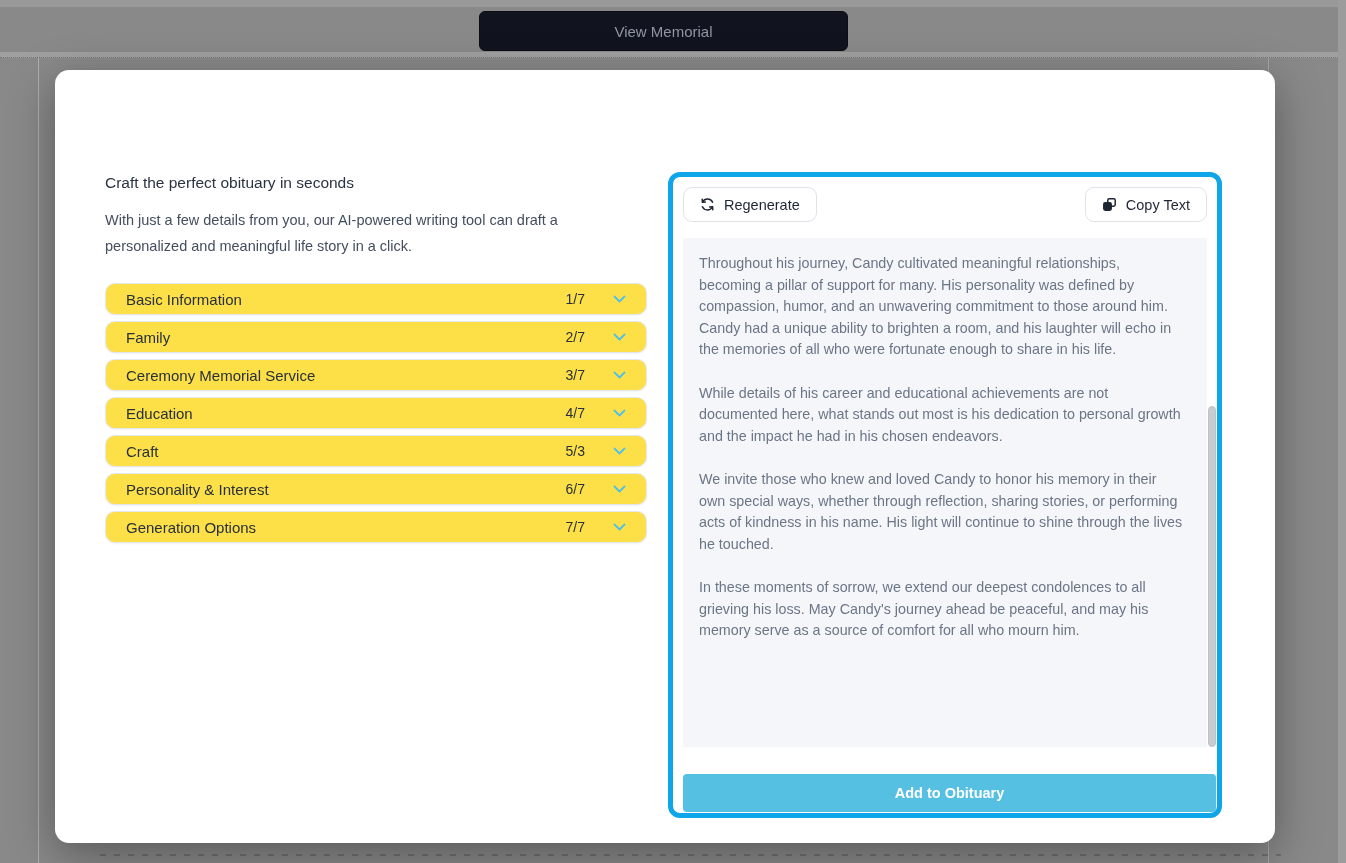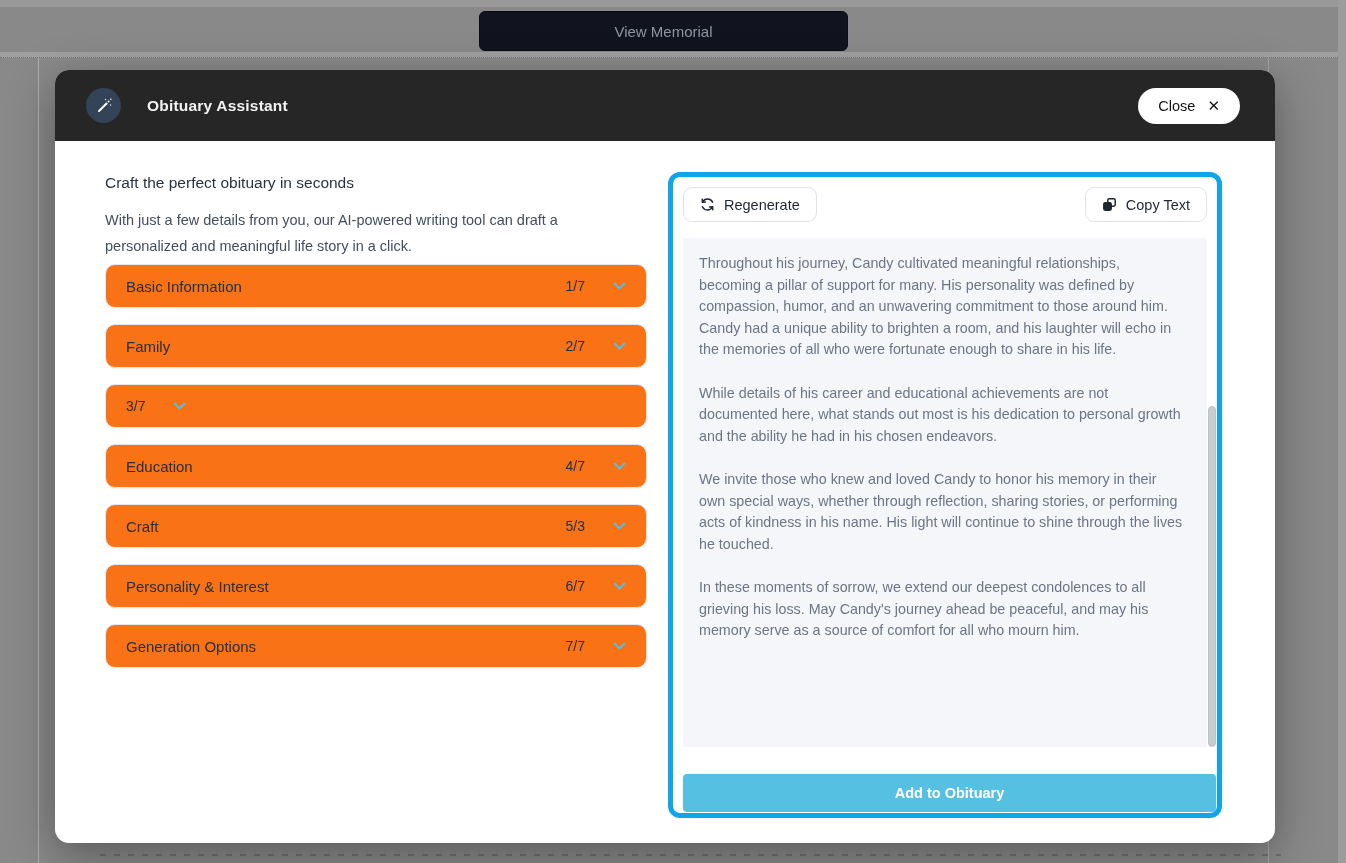--- a/index.html
+++ b/index.html
@@ -48,26 +48,26 @@
     border-radius:18px; display:flex; align-items:center; gap:12px;
     font-family:inherit; font-size:14.5px; color:#141414; cursor:pointer;
   }
   .close-x { font-size:15px; color:#141414; }
 
   .modal-body { position:absolute; left:0; top:71px; width:100%; height:702px; }
 
   
   .left-col { position:absolute; left:50px; top:0; width:542px; padding-top:33px; }
   .intro-heading { font-size:15.5px; font-weight:400; color:#2a3342; margin-bottom:15px; }
-  .intro-desc { font-size:14.5px; color:#434e5e; line-height:26px; width:505px; margin-bottom:5px; }
+  .intro-desc { font-size:14.5px; color:#434e5e; line-height:26px; width:505px; margin-bottom:24px; }
 
   .acc-item {
-    width:542px; height:44px; background:#f97316; border:1px solid #e4e7ec; border-radius:10px;
+    width:542px; height:32px; background:#fde047; border:1px solid #e4e7ec; border-radius:10px;
     box-shadow:0 1px 2px rgba(16,24,40,.05);
-    display:flex; align-items:center; padding:0 20px; margin-bottom:16px; cursor:pointer;
+    display:flex; align-items:center; padding:0 20px; margin-bottom:6px; cursor:pointer;
   }
   .acc-label { flex:1; font-size:15px; color:#27303c; }
   .acc-count { font-size:14px; color:#27303c; margin-right:28px; }
   .acc-chev { display:flex; align-items:center; }
 
   
   .right-panel {
     position:absolute; left:613px; top:31px; width:554px; height:646px;
     border:5px solid #0ea5e9; border-radius:12px; background:#fff; padding:10px;
   }
@@ -100,36 +100,20 @@
 <div class="bg-header-split"></div>
 <div class="bg-left-line"></div>
 <div class="bg-right-line"></div>
 <div class="bg-scroll-strip"></div>
 <div class="bg-dashed"></div>
 
 <button class="view-memorial">View Memorial</button>
 
 <div class="modal">
 
-  <div class="modal-header">
-    <div class="wand-circle">
-      <svg class="icon-svg" width="18" height="18" viewBox="0 0 18 18">
-        <line x1="4" y1="14" x2="11.5" y2="6.5" stroke="#ffffff" stroke-width="2" stroke-linecap="round"></line>
-        <line x1="13.5" y1="4.5" x2="13.5" y2="4.5" stroke="#ffffff" stroke-width="2" stroke-linecap="round"></line>
-        <line x1="15.5" y1="8" x2="15.5" y2="8" stroke="#cdd5e0" stroke-width="1.6" stroke-linecap="round"></line>
-        <line x1="10.5" y1="2.5" x2="10.5" y2="2.5" stroke="#cdd5e0" stroke-width="1.6" stroke-linecap="round"></line>
-        <line x1="15.8" y1="2.2" x2="15.8" y2="2.2" stroke="#ffffff" stroke-width="1.6" stroke-linecap="round"></line>
-      </svg>
-    </div>
-    <div class="modal-title">Obituary Assistant</div>
-    <button class="close-btn">
-      <span>Close</span>
-      <span class="close-x">✕</span>
-    </button>
-  </div>
 
   <div class="modal-body">
 
     <div class="left-col">
       <div class="intro-heading">Craft the perfect obituary in seconds</div>
       <div class="intro-desc">With just a few details from you, our AI-powered writing tool can draft a personalized and meaningful life story in a click.</div>
 
       <div>
 
           <div class="acc-item">
@@ -146,20 +130,21 @@
             <span class="acc-label">Family</span>
             <span class="acc-count">2/7</span>
             <span class="acc-chev">
               <svg class="icon-svg" width="13" height="9" viewBox="0 0 13 9">
                 <polyline points="1.5,1.5 6.5,6.5 11.5,1.5" fill="none" stroke="#4fc0e8" stroke-width="1.8" stroke-linecap="round" stroke-linejoin="round"></polyline>
               </svg>
             </span>
           </div>
 
           <div class="acc-item">
+            <span class="acc-label">Ceremony Memorial Service</span>
             <span class="acc-count">3/7</span>
             <span class="acc-chev">
               <svg class="icon-svg" width="13" height="9" viewBox="0 0 13 9">
                 <polyline points="1.5,1.5 6.5,6.5 11.5,1.5" fill="none" stroke="#4fc0e8" stroke-width="1.8" stroke-linecap="round" stroke-linejoin="round"></polyline>
               </svg>
             </span>
           </div>
 
           <div class="acc-item">
             <span class="acc-label">Education</span>
@@ -225,21 +210,21 @@
           </span>
           <span>Copy Text</span>
         </button>
       </div>
 
       <div class="textbox">
         <div class="textbox-bg">
 
             <p>Throughout his journey, Candy cultivated meaningful relationships, becoming a pillar of support for many. His personality was defined by compassion, humor, and an unwavering commitment to those around him. Candy had a unique ability to brighten a room, and his laughter will echo in the memories of all who were fortunate enough to share in his life.</p>
 
-            <p>While details of his career and educational achievements are not documented here, what stands out most is his dedication to personal growth and the ability he had in his chosen endeavors.</p>
+            <p>While details of his career and educational achievements are not documented here, what stands out most is his dedication to personal growth and the impact he had in his chosen endeavors.</p>
 
 
             <p>We invite those who knew and loved Candy to honor his memory in their own special ways, whether through reflection, sharing stories, or performing acts of kindness in his name. His light will continue to shine through the lives he touched.</p>
 
             <p>In these moments of sorrow, we extend our deepest condolences to all grieving his loss. May Candy's journey ahead be peaceful, and may his memory serve as a source of comfort for all who mourn him.</p>
           </div>
         <div class="scroll-thumb"></div>
       </div>
 
       <button class="add-btn">Add to Obituary</button>

